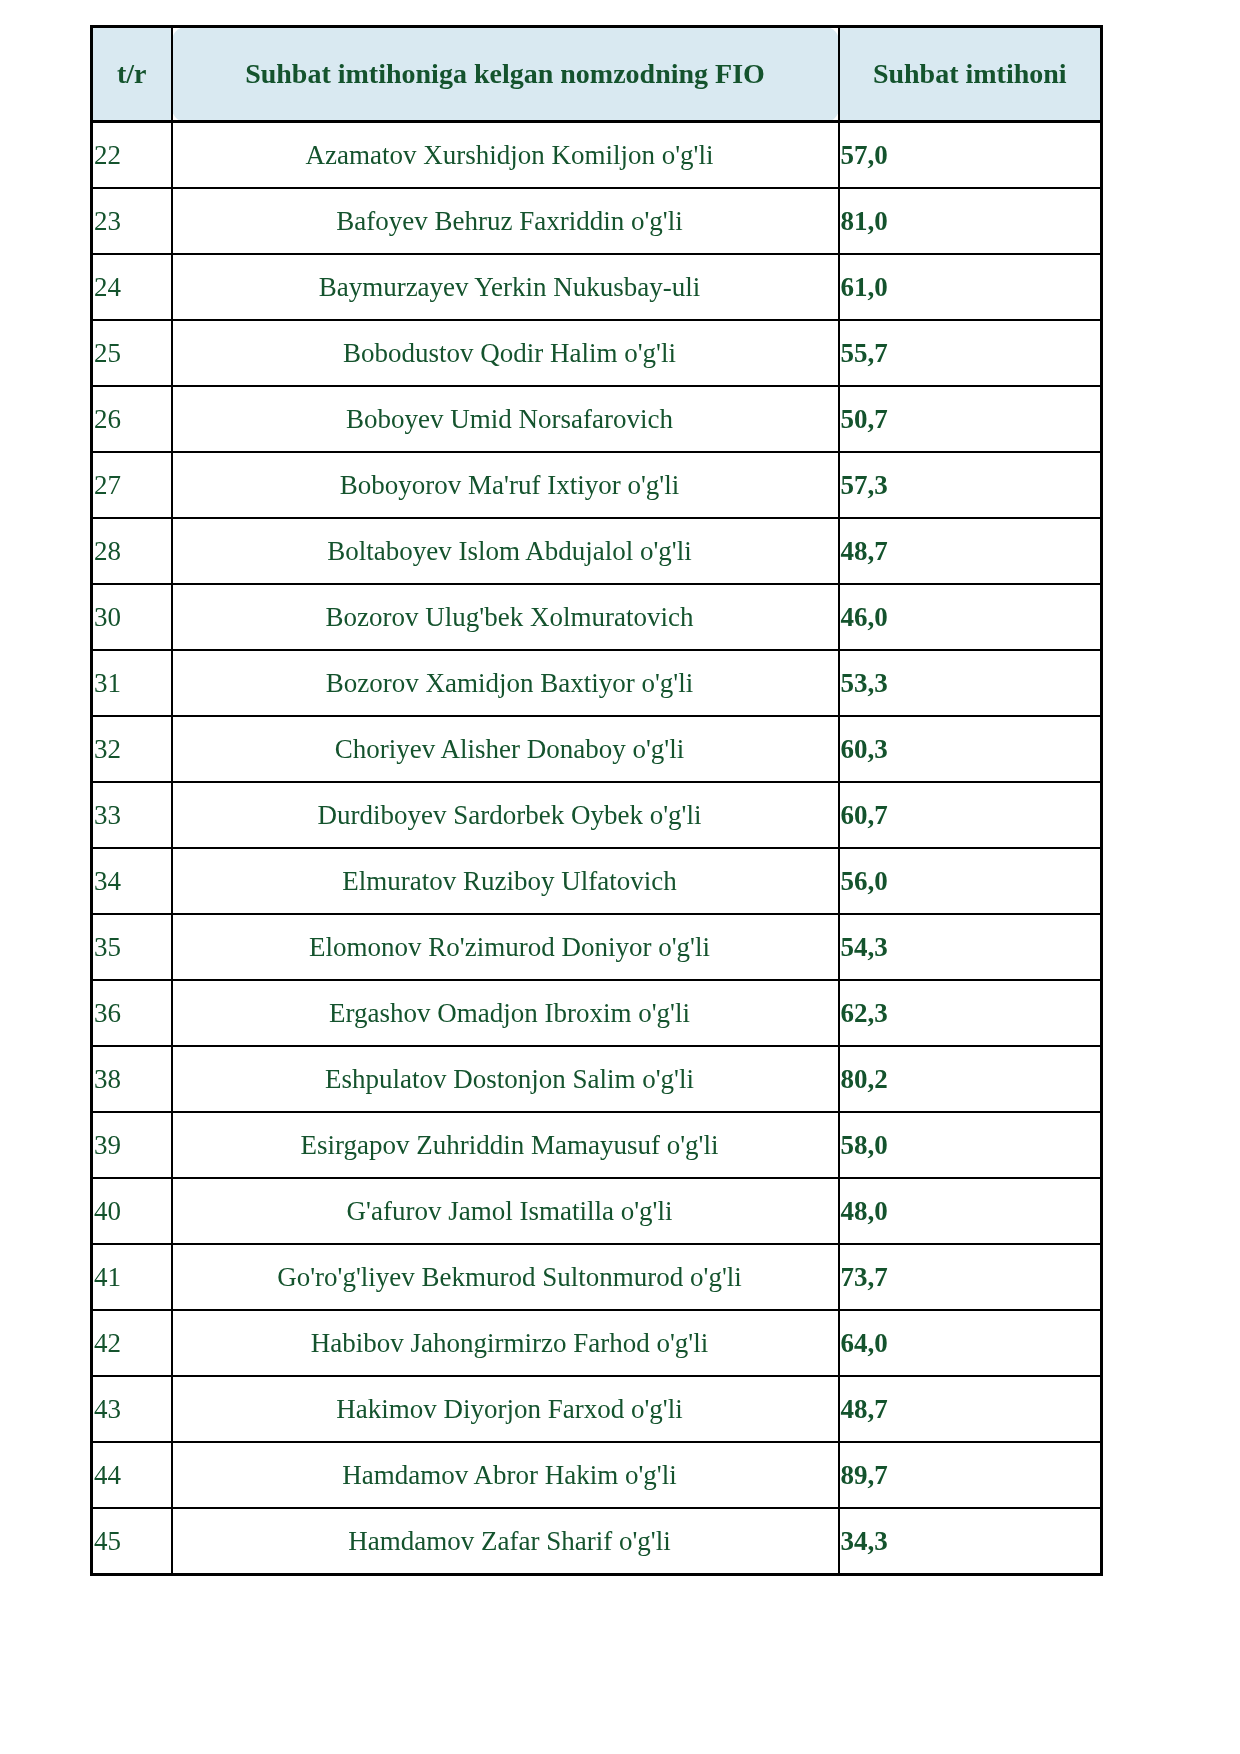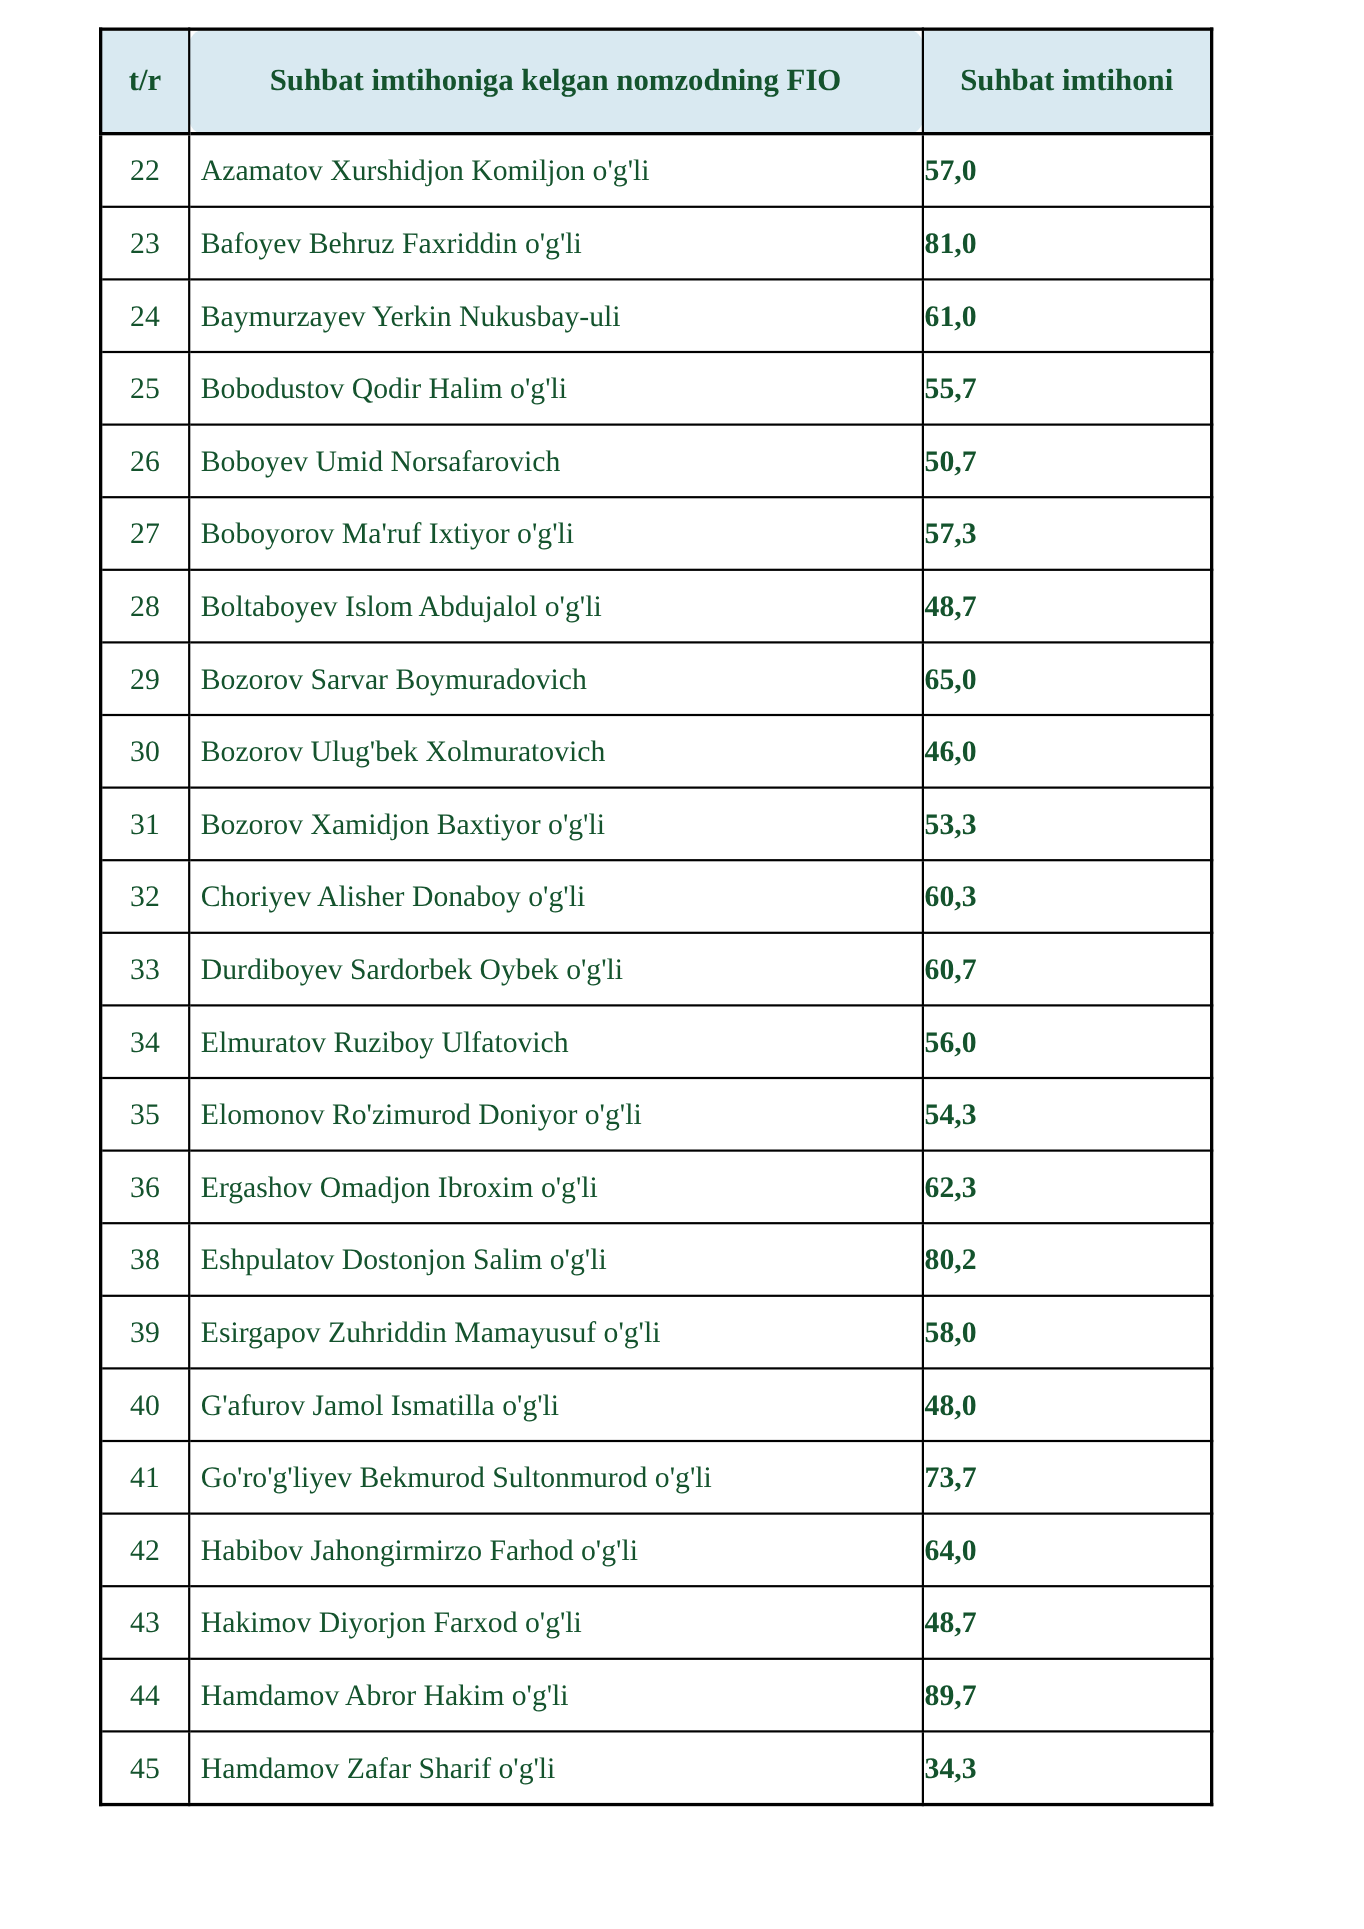--- a/index.html
+++ b/index.html
@@ -40,25 +40,24 @@
     text-align: center;
     vertical-align: middle;
     border-bottom: 3px solid #000000;
   }
   tbody td {
     height: 62px;
     font-size: 27px;
     vertical-align: middle;
   }
   td.cell-num {
-    text-align: center;
     font-weight: normal;
   }
   td.cell-name {
-    text-align: left;
+    text-align: center;
     padding-left: 10px;
     font-weight: normal;
   }
   td.cell-score {
     text-align: left;
     font-weight: bold;
   }
 </style>
 </head>
 <body>
@@ -105,25 +104,20 @@
     </tr>
         <tr>
       <td class="cell-num">27</td>
       <td class="cell-name">Boboyorov Ma'ruf Ixtiyor o'g'li</td>
       <td class="cell-score">57,3</td>
     </tr>
         <tr>
       <td class="cell-num">28</td>
       <td class="cell-name">Boltaboyev Islom Abdujalol o'g'li</td>
       <td class="cell-score">48,7</td>
-    </tr>
-        <tr>
-      <td class="cell-num">29</td>
-      <td class="cell-name">Bozorov Sarvar Boymuradovich</td>
-      <td class="cell-score">65,0</td>
     </tr>
         <tr>
       <td class="cell-num">30</td>
       <td class="cell-name">Bozorov Ulug'bek Xolmuratovich</td>
       <td class="cell-score">46,0</td>
     </tr>
         <tr>
       <td class="cell-num">31</td>
       <td class="cell-name">Bozorov Xamidjon Baxtiyor o'g'li</td>
       <td class="cell-score">53,3</td>

